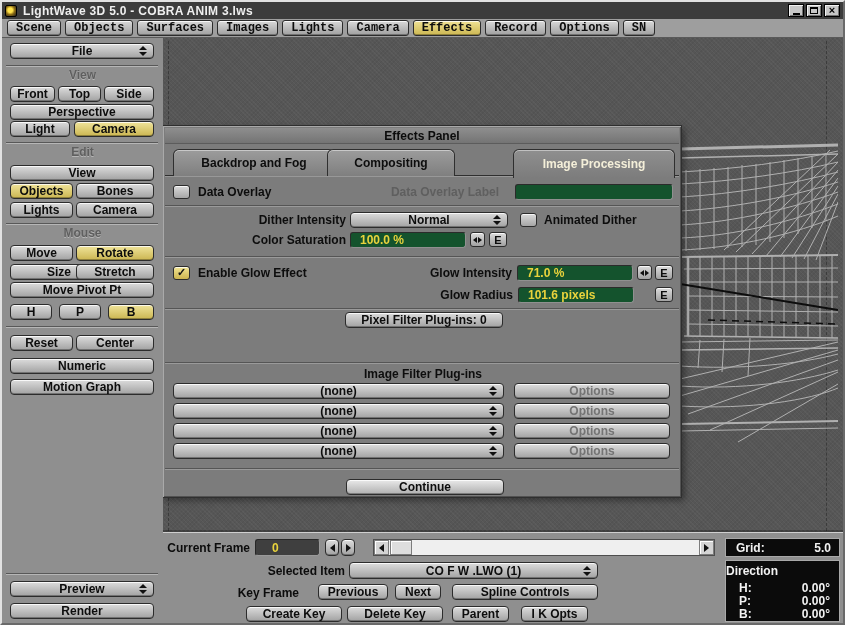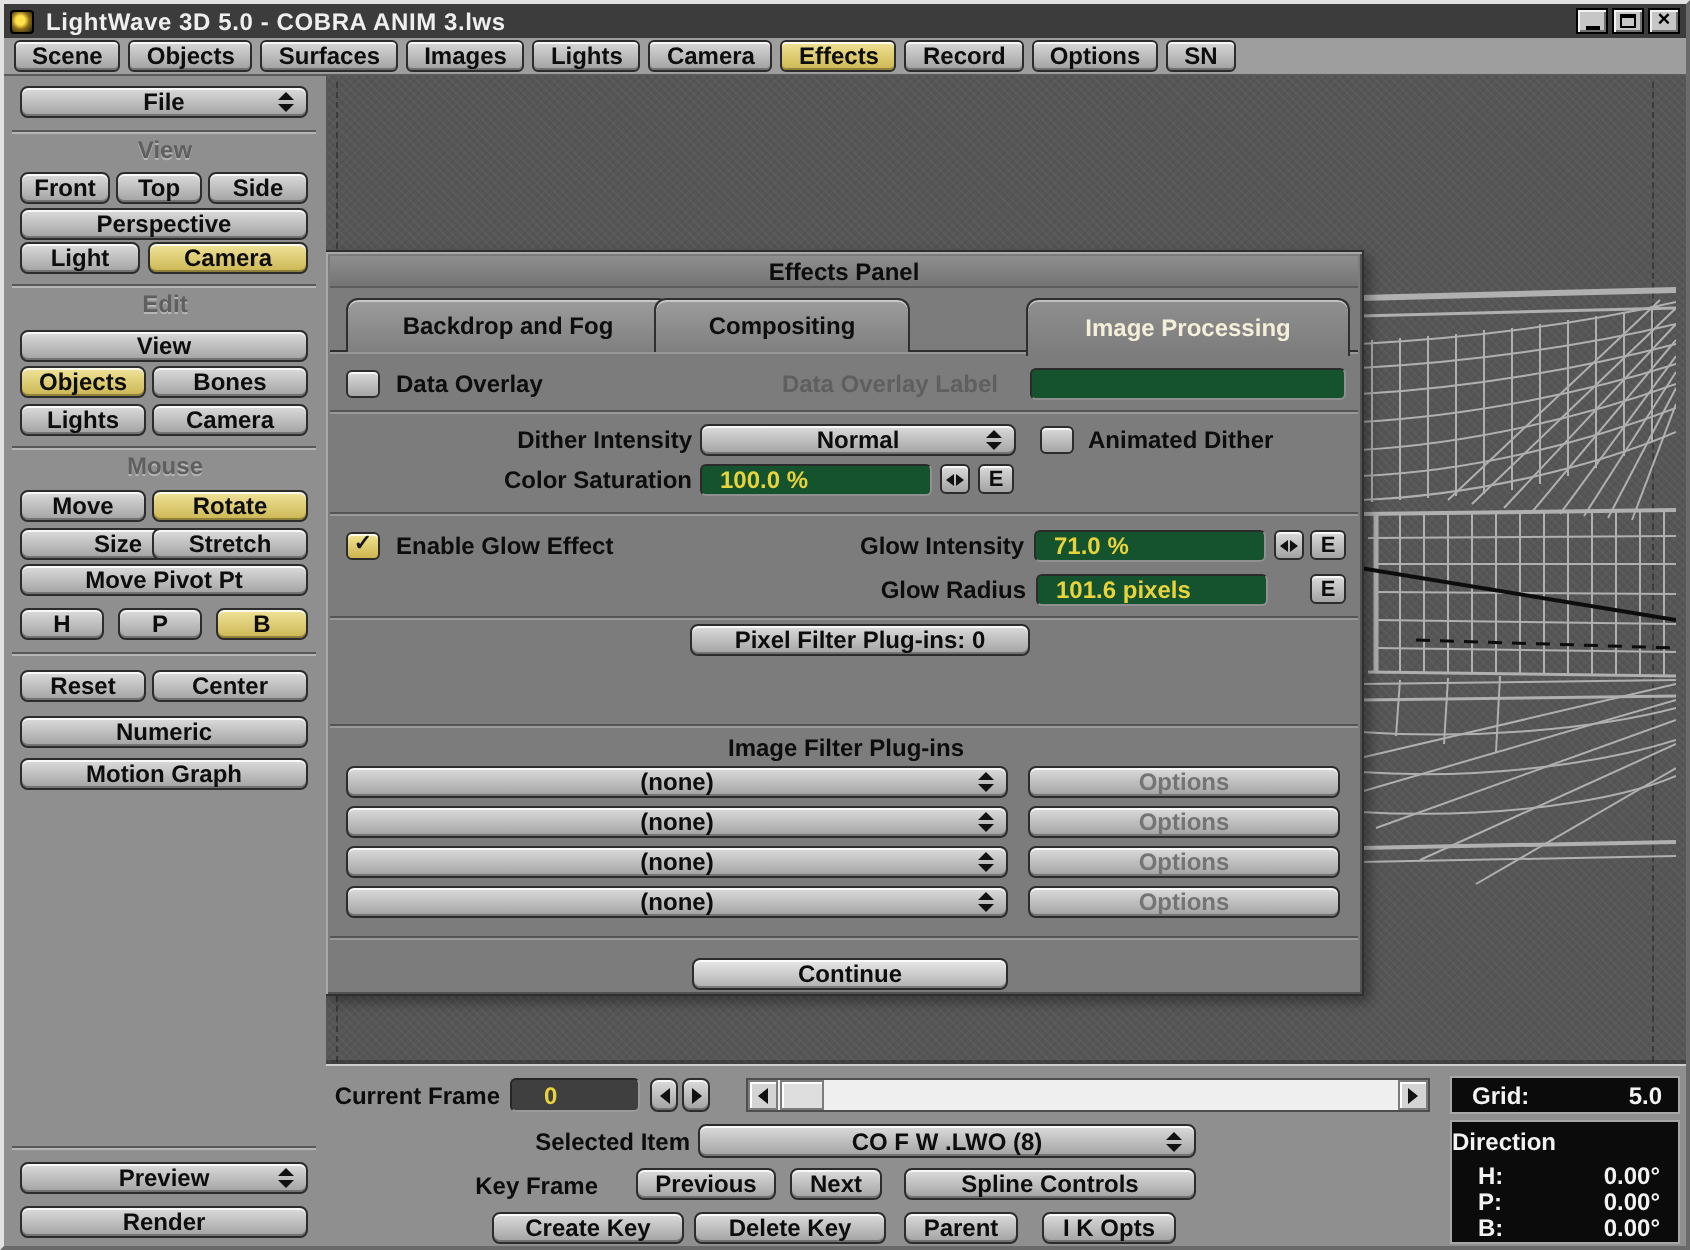--- a/index.html
+++ b/index.html
@@ -19,21 +19,21 @@
     box-shadow: inset 1px 1px 0 #f2f2f2, inset -1px -1px 0 #707070; display:flex; align-items:center; justify-content:center; }
   .glyph-min { width:7px; height:2px; background:#000; margin-top:6px; }
   .glyph-max { width:8px; height:7px; border:1px solid #000; border-top-width:2px; }
   .glyph-close { font-size:11px; font-weight:bold; color:#000; line-height:1; }
 
   
   #menubar { left:2px; top:19px; right:2px; height:19px; background:#9e9e9e; display:flex; align-items:center;
     padding-left:5px; gap:4px; border-bottom:1px solid #5a5a5a; z-index:55; }
   .menu-tab { height:16px; padding:0 8px; display:flex; align-items:flex-end; font-size:12px; font-weight:bold; color:#0d0d0d;
     background:linear-gradient(#d9d9d9,#a0a0a0); border:1px solid #2c2c2c; border-radius:3px;
-    box-shadow: inset 0 1px 0 rgba(255,255,255,.8), inset 0 -1px 0 rgba(0,0,0,.3); }
+    box-shadow: inset 0 1px 0 rgba(255,255,255,.8), inset 0 -1px 0 rgba(0,0,0,.3); font-family: Liberation Mono, monospace; }
   .menu-tab.active { background:linear-gradient(#f0e295,#ccb752); }
 
   
   .b { position:absolute; height:16px; display:flex; align-items:center; justify-content:center; font-size:12px; font-weight:bold;
     color:#0d0d0d; background:linear-gradient(#dcdcdc,#a2a2a2); border:1px solid #2c2c2c; border-radius:4px;
     box-shadow: inset 0 1px 0 rgba(255,255,255,.8), inset 0 -1px 0 rgba(0,0,0,.3); }
   .b.yellow { background:linear-gradient(#f0e49a,#cbb652); }
   .b .lbl { pointer-events:none; }
   .dis-text { color:#747474 !important; }
 
@@ -407,21 +407,21 @@
       <span class="plabel">Glow Radius</span>
       <div class="field" style="margin-left:5px; width:116px;">
           <span>101.6 pixels</span>
         </div>
       <div class="ebtn" style="margin-left:21px;">
           <span>E</span>
         </div>
     </div>
     <div class="pgroove" style="top:182px;"></div>
 
-    <div class="b" style="left:182px; top:186px; width:170px;">
+    <div class="b" style="left:182px; top:186px; width:158px;">
         <span class="lbl">Pixel Filter Plug-ins: 0</span>
       </div>
     <div class="pgroove" style="top:236px;"></div>
 
     <div class="abs" style="left:0; top:241px; width:520px; text-align:center; font-size:12px; font-weight:bold; color:#0d0d0d;">Image Filter Plug-ins</div>
 
     <div class="prow" style="top:256px;">
       <div class="dd" style="width:331px;">
         <span>(none)</span>
         <span class="ud">
@@ -498,21 +498,21 @@
           <span class="tri-r"></span>
         </div>
     </div>
     <div class="abs blackbox" style="left:562px; top:5px; width:115px; height:19px; display:flex; align-items:center; justify-content:space-between; padding:0 8px 0 10px; font-size:12px;">
       <span>Grid:</span>
       <span>5.0</span>
     </div>
 
     <span class="brow-label" style="left:60px; top:31px; width:122px;">Selected Item</span>
     <div class="dd abs" style="left:186px; top:29px; width:249px; height:17px;">
-      <span>CO F W .LWO (8)</span>
+      <span>CO F W .LWO (1)</span>
       <span class="ud">
           <i class="up"></i>
           <i class="dn"></i>
         </span>
     </div>
 
     <div class="abs blackbox" style="left:562px; top:27px; width:115px; height:62px;">
       <div style="font-size:12px; padding-top:3px;">Direction</div>
       <div class="dir-row" style="top:20px;">
           <span>H:</span>

